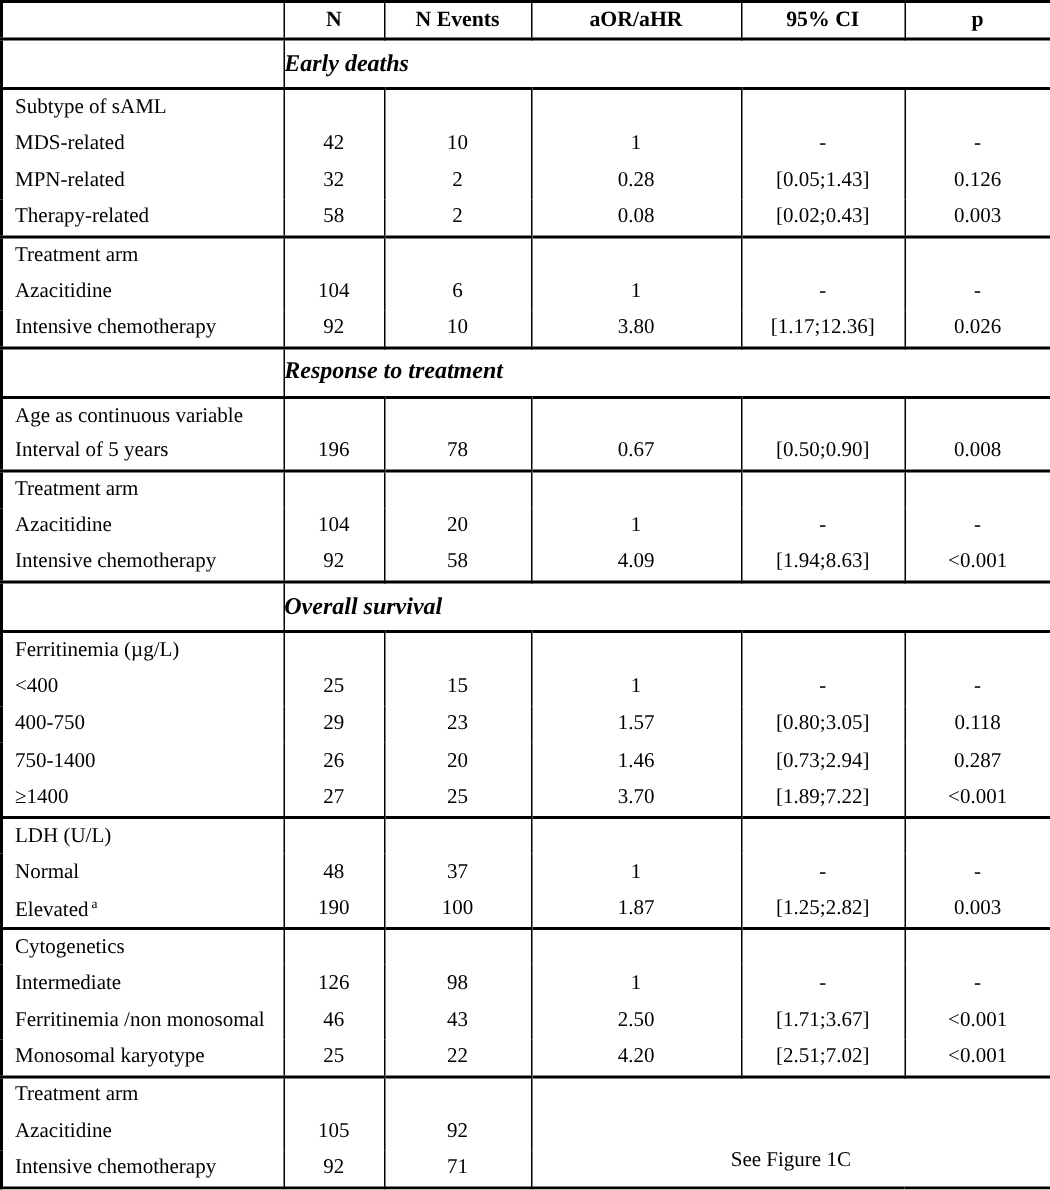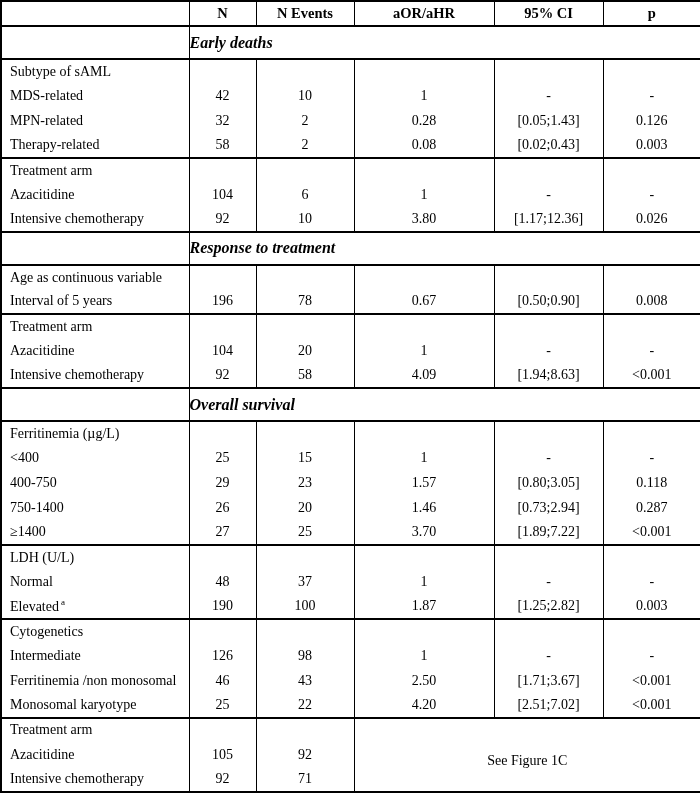--- a/index.html
+++ b/index.html
@@ -36,21 +36,21 @@
   td.val { text-align:center; font-size:14px; }
   td.band {
     font-weight:bold;
     font-style:italic;
     font-size:16px;
     margin-left:34px;
   }
   td.merged {
     text-align:center;
     vertical-align:bottom;
-    padding-bottom:22px;
+    padding-bottom:9px;
     font-size:14px;
   }
   sup { font-size:9px; margin-left:2px; }
 </style>
 </head>
 <body>
 
 <div class="page">
   <table class="results">
     <colgroup>

